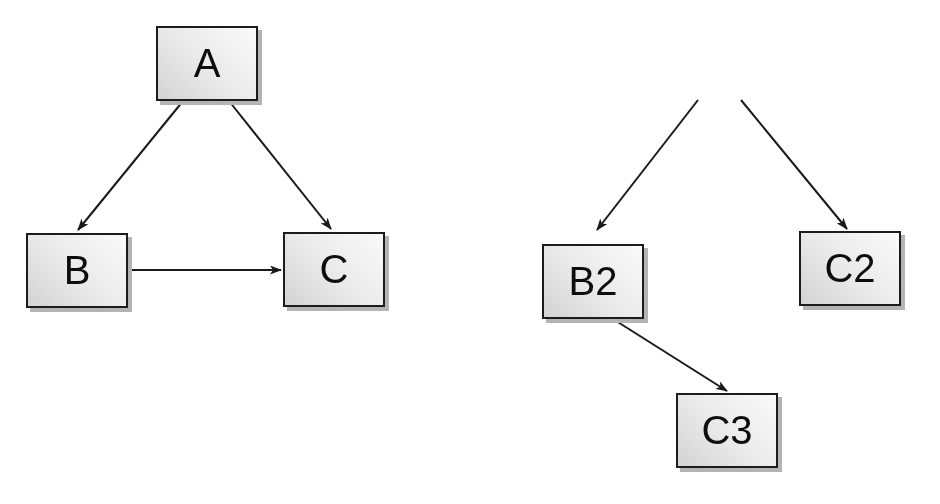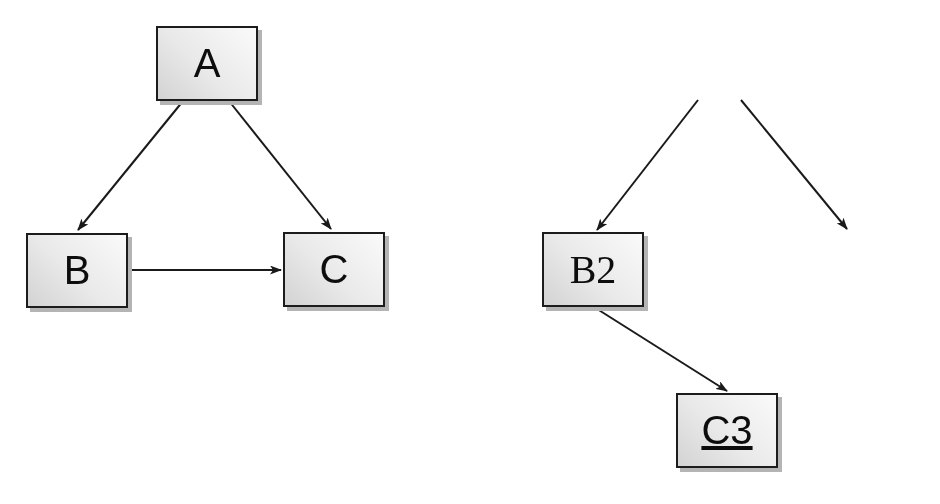--- a/index.html
+++ b/index.html
@@ -34,23 +34,23 @@
     align-items: center;
     justify-content: center;
     font-size: 40px;
     color: #0d0d0d;
     user-select: none;
   }
   .n-a  { left: 156px; top: 26px;  }
   .n-b  { left: 26px;  top: 233px; }
   .n-c  { left: 283px; top: 232px; }
   .n-a2 { left: 668px; top: 25px;  }
-  .n-b2 { left: 542px; top: 232px; font-family: Liberation Serif, serif; }
+  .n-b2 { left: 542px; top: 244px; }
   .n-c2 { left: 799px; top: 231px; }
-  .n-c3 { left: 676px; top: 393px; text-decoration: underline; }
+  .n-c3 { left: 676px; top: 393px; }
 </style>
 </head>
 <body>
 
 <div class="canvas">
 
   <svg class="edges" viewBox="0 0 940 504" xmlns="http://www.w3.org/2000/svg">
     <defs>
       <marker id="arrowhead" viewBox="0 0 12 9" refX="11" refY="4.5" markerWidth="12" markerHeight="9" orient="auto" markerUnits="userSpaceOnUse">
         <path d="M0,0 L12,4.5 L0,9 L3,4.5 Z" fill="#1a1a1a"></path>
@@ -64,15 +64,16 @@
     <line x1="698" y1="100" x2="597" y2="230" stroke="#1a1a1a" stroke-width="2" marker-end="url(#arrowhead)"></line>
     <line x1="741" y1="100" x2="847" y2="229" stroke="#1a1a1a" stroke-width="2" marker-end="url(#arrowhead)"></line>
     <line x1="594" y1="307" x2="727" y2="391" stroke="#1a1a1a" stroke-width="2" marker-end="url(#arrowhead)"></line>
   </svg>
 
   <div class="node n-a">A</div>
   <div class="node n-b">B</div>
   <div class="node n-c">C</div>
 
   <div class="node n-b2">B2</div>
+  <div class="node n-c2">C2</div>
   <div class="node n-c3">C3</div>
 
 </div>
 
 </body></html>

